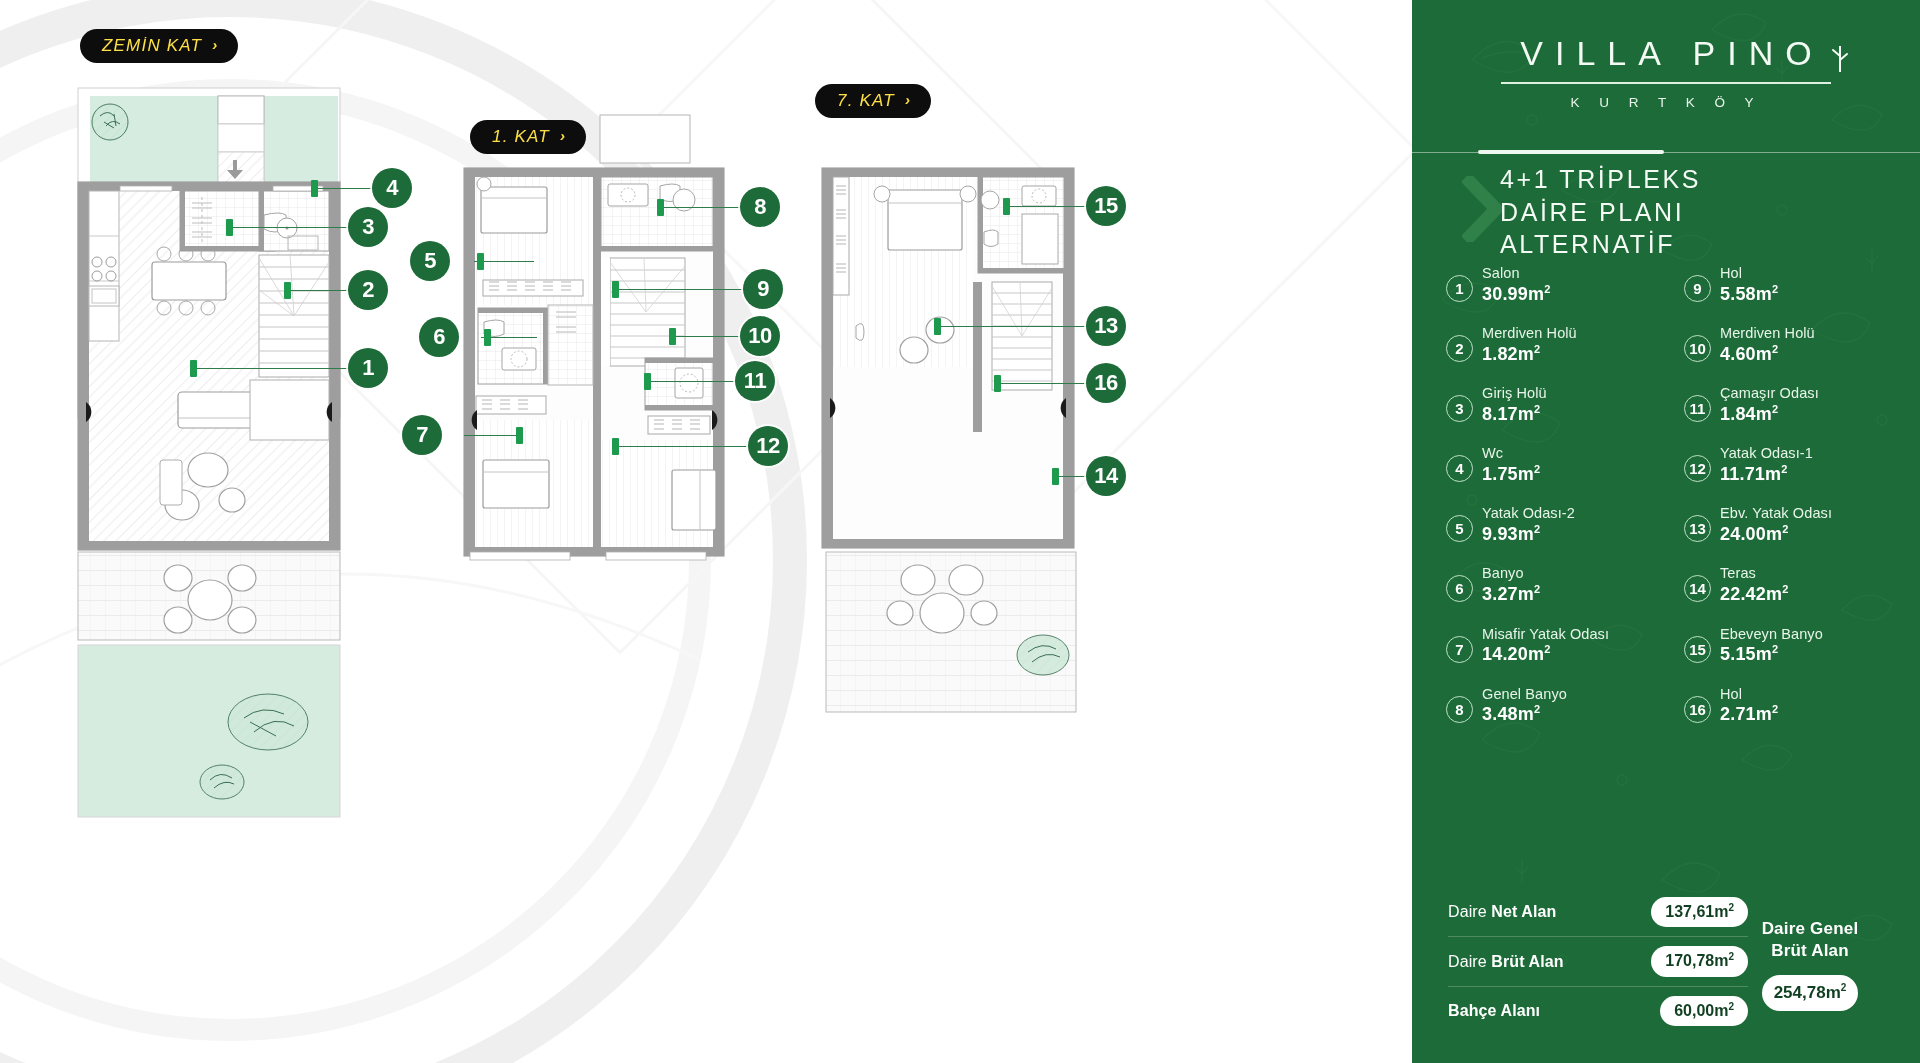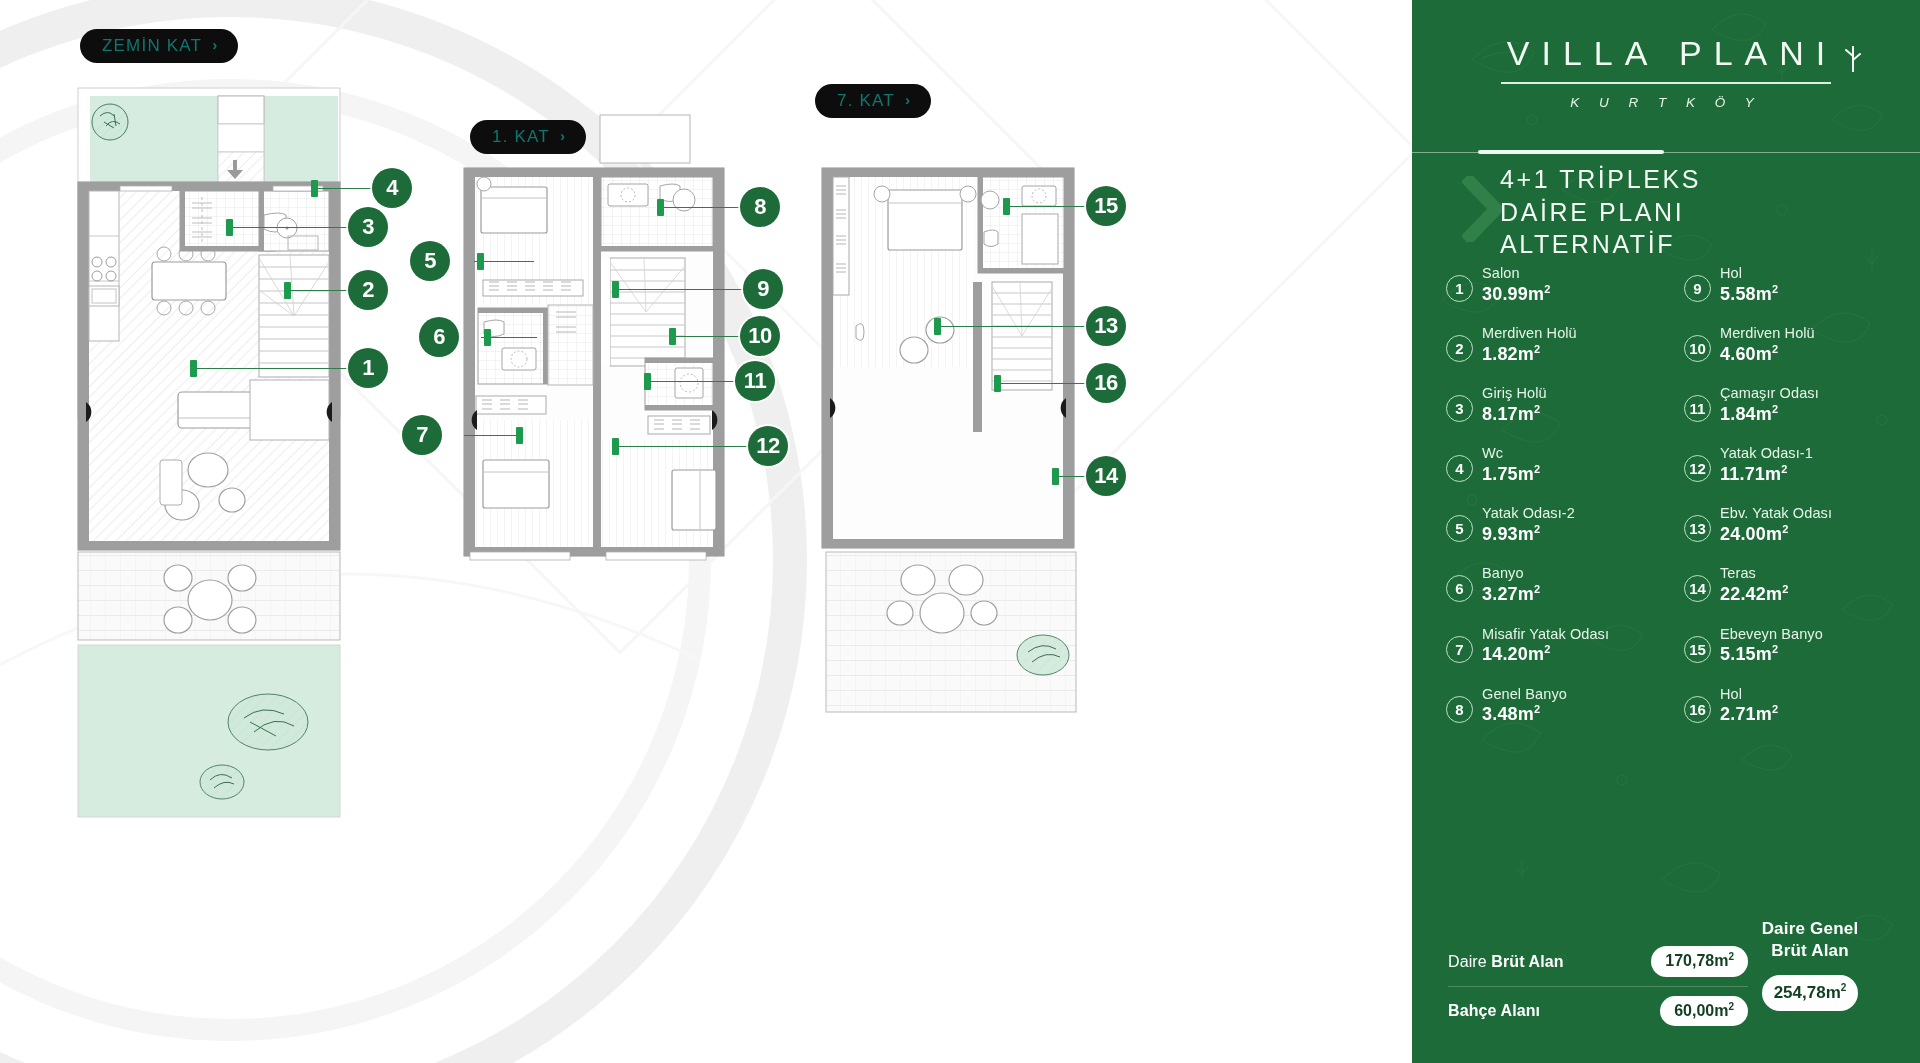--- a/index.html
+++ b/index.html
@@ -15,29 +15,30 @@
   
   .bg-wm { position: absolute; inset: 0; pointer-events: none; z-index: 0; }
 
   
   .plans { position: absolute; left: 0; top: 0; width: 1412px; height: 1063px; z-index: 2; }
 
   
   .floor-pill {
     position: absolute;
     background: #0d0d0d;
-    color: #0f766e;
+    color: #fde047;
     border-radius: 22px;
     padding: 8px 20px 9px 22px;
     font-size: 17px;
     letter-spacing: 1.2px;
     font-weight: 400;
     display: flex; align-items: center; gap: 10px;
     white-space: nowrap;
     line-height: 1;
+    font-style: italic;
   }
   .floor-pill .chev { font-size: 15px; font-weight: 700; transform: translateY(-1px); }
 
   
   .badge {
     position: absolute;
     width: 40px; height: 40px;
     border-radius: 50%;
     background: #1d6b38;
     color: #ffffff;
@@ -61,21 +62,21 @@
   .panel-leaves { position: absolute; inset: 0; opacity: 0.5; pointer-events: none; }
 
   .logo-wrap { position: absolute; left: 0; top: 34px; width: 508px; text-align: center; }
   .logo-line1 {
     color: #f2faf3; font-size: 34px; letter-spacing: 12px;
     font-weight: 400; font-family: "Liberation Sans", sans-serif;
     padding-left: 12px;
     display: inline-block; position: relative;
   }
   .logo-rule { width: 330px; height: 2px; background: #dff0e2; margin: 9px auto 0; }
-  .logo-line2 { color: #eaf5ec; font-size: 13.5px; letter-spacing: 8px; margin-top: 11px; font-style: italic; }
+  .logo-line2 { color: #eaf5ec; font-size: 13.5px; letter-spacing: 8px; margin-top: 11px; }
   .tree-mark { position: absolute; right: -26px; top: 2px; }
 
   .hr-top { position: absolute; left: 0; top: 152px; width: 508px; height: 1px; background: rgba(255,255,255,0.45); }
   .hr-top-bold { position: absolute; left: 66px; top: 150px; width: 186px; height: 4px; background: #eef8f0; border-radius: 2px; }
 
   .title-block { position: absolute; left: 88px; top: 163px; width: 380px; }
   .title-block .tline {
     color: #f4fbf5; font-size: 25px; letter-spacing: 2.6px; line-height: 1.30;
     font-weight: 400;
   }
@@ -509,21 +510,21 @@
       <circle cx="210" cy="780" r="5"></circle>
           <circle cx="150" cy="960" r="5"></circle>
       <path d="M370 60 v22 M364 68 l6 6 l6 -8"></path>
       <path d="M110 860 v22 M104 868 l6 6 l6 -8"></path>
       <path d="M460 250 v22 M454 258 l6 6 l6 -8"></path>
     </g>
   </svg>
 
   <div class="logo-wrap">
     <div class="logo-line1">
-      <span>VILLA PLANI</span>
+      <span>VILLA PINO</span>
       <svg class="tree-mark" width="20" height="40" viewBox="0 0 20 40">
         <path d="M10 10 v26" stroke="#f2faf3" stroke-width="2" fill="none"></path>
         <path d="M10 20 l-7 -6 M10 24 l7 -6" stroke="#f2faf3" stroke-width="2" fill="none" stroke-linecap="round"></path>
       </svg>
     </div>
     <div class="logo-rule"></div>
     <div class="logo-line2">K U R T K Ö Y</div>
   </div>
 
   <div class="hr-top"></div>
@@ -652,20 +653,24 @@
             <div class="legend-num">16</div>
             <div class="legend-text">
               <div class="legend-name">Hol</div>
               <div class="legend-area"><span>2.71m</span><sup>2</sup></div>
             </div>
           </div>
         </div>
   </div>
 
   <div class="summary" id="summary-list">
+        <div class="sum-row">
+          <div class="sum-label"><span>Daire </span><b>Net Alan</b></div>
+          <div class="sum-pill"><span>137,61m</span><sup>2</sup></div>
+        </div>
         <div class="sum-row">
           <div class="sum-label"><span>Daire </span><b>Brüt Alan</b></div>
           <div class="sum-pill"><span>170,78m</span><sup>2</sup></div>
         </div>
         <div class="sum-row">
           <div class="sum-label"><span></span><b>Bahçe Alanı</b></div>
           <div class="sum-pill"><span>60,00m</span><sup>2</sup></div>
         </div>
       </div>
 

